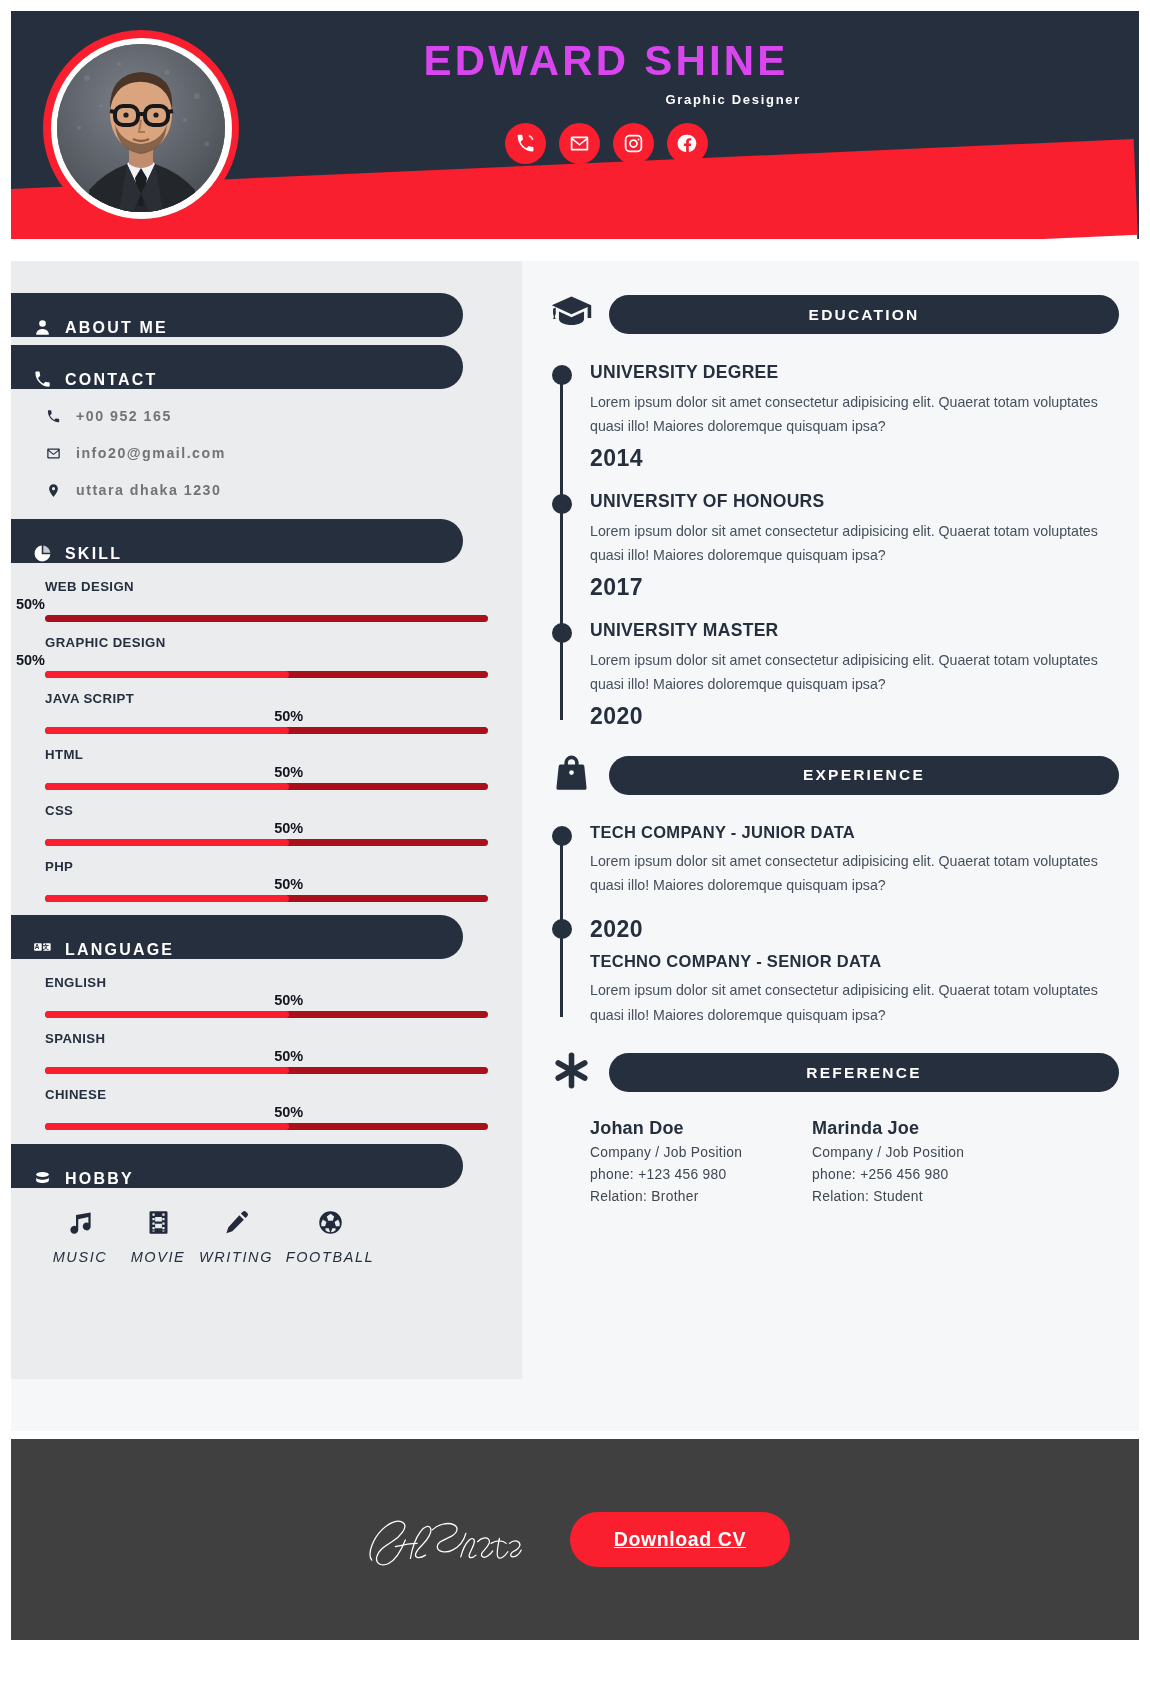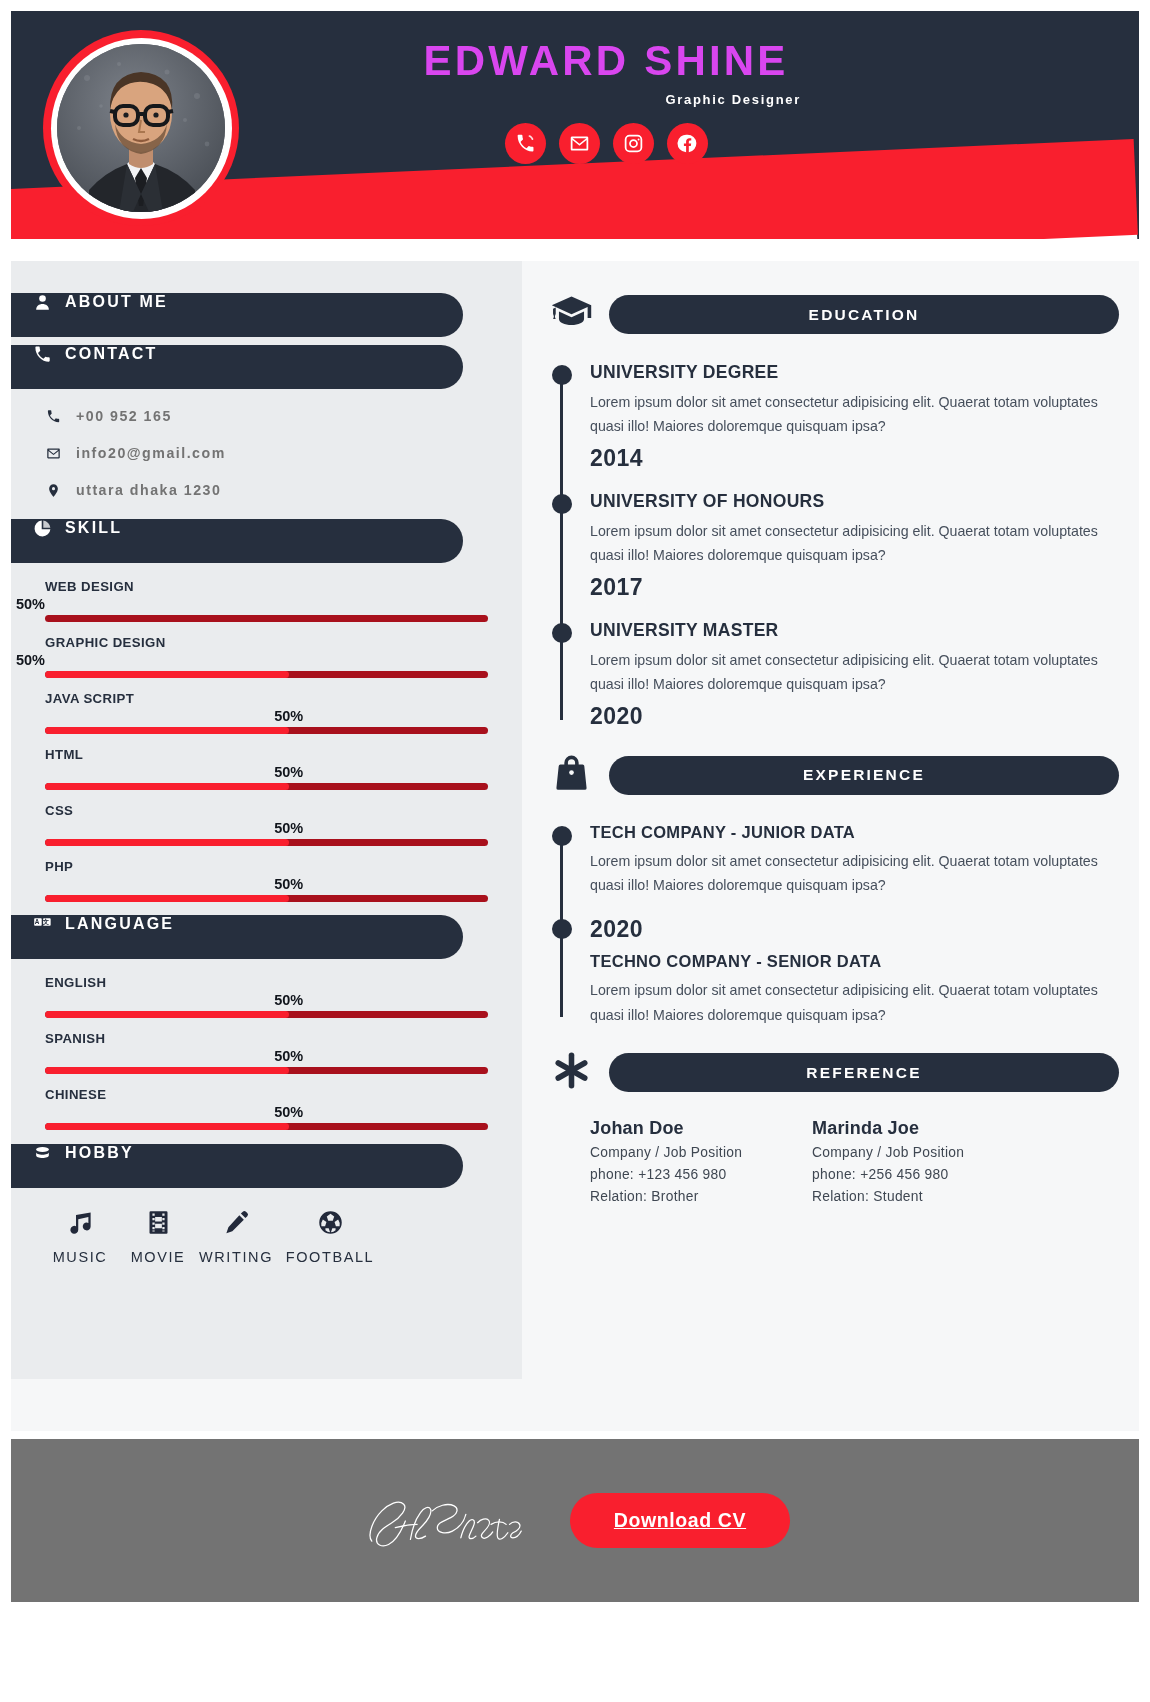--- a/index.html
+++ b/index.html
@@ -87,21 +87,21 @@
   }
   .rightcol {
     flex: 1; background: #f6f7f8;
     padding: 0 20px 0 28px; position: relative;
   }
 
   
   .pill {
     background: #262f3e; color: #ffffff;
     border-radius: 0 28px 28px 0;
-    height: 44px; display: flex; align-items: flex-start;
+    height: 44px; display: flex; align-items: flex-end;
     padding-left: 22px; gap: 13px;
     font-size: 16px; font-weight: 700; letter-spacing: 2.2px;
   }
   .pill .picon { display: flex; align-items: center; }
   .pill .picon svg { width: 19px; height: 19px; fill: #ffffff; }
 
   
   .sb-pill { width: 452px; margin-left: 0; }
 
   .about-text {
@@ -143,21 +143,21 @@
   }
   
   .bar-item.edge .bar-pcnt { transform: translateX(-100%); }
 
   
   .hobby-row {
     display: flex; padding: 0 30px; margin-top: 21px; gap: 0;
   }
   .hobby-item {
     display: flex; flex-direction: column; align-items: center;
-    width: 78px; gap: 9px;
+    width: 78px; gap: 9px; font-style: italic;
   }
   .hobby-item .hicon svg { width: 27px; height: 27px; fill: #22293a; }
   .hobby-item .hlabel {
     font-size: 14.5px; color: #262f3e; letter-spacing: 1.6px;
   }
 
   
   .rhead { display: flex; align-items: center; gap: 16px; margin-top: 30px; }
   .rhead .rh-icon svg { width: 43px; height: 43px; fill: #262f3e; }
   .rhead .rh-pill {
@@ -207,22 +207,22 @@
     font-size: 18px; font-weight: 700; color: #262f3e;
     margin-bottom: 3px; letter-spacing: 0.2px;
   }
   .ref-line {
     font-size: 13.8px; color: #3f4752; line-height: 1.58; letter-spacing: 0.3px;
   }
 
   
   .footer {
     position: absolute; left: 11px; top: 1428px;
-    width: 1128px; height: 163px;
-    background: #737373;
+    width: 1128px; height: 201px;
+    background: #404040;
     display: flex; align-items: center; justify-content: center; gap: 42px;
   }
   .sig { width: 168px; height: 72px; }
   .sig svg { width: 100%; height: 100%; }
   .dl-btn {
     background: #f91f2e; color: #ffffff;
     border: none; border-radius: 28px;
     padding: 16px 44px; font-size: 19.5px; font-weight: 700;
     letter-spacing: 0.6px; text-decoration: underline;
     font-family: "Liberation Sans", sans-serif;

